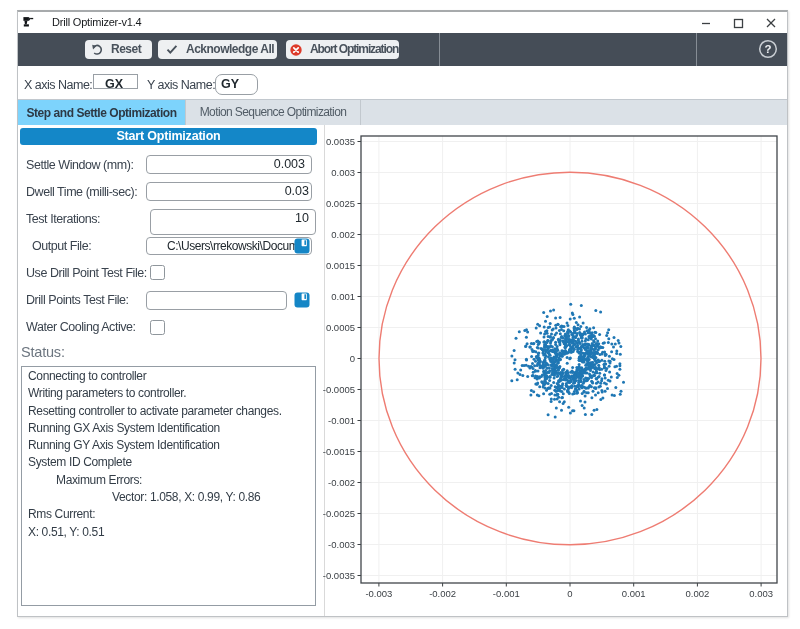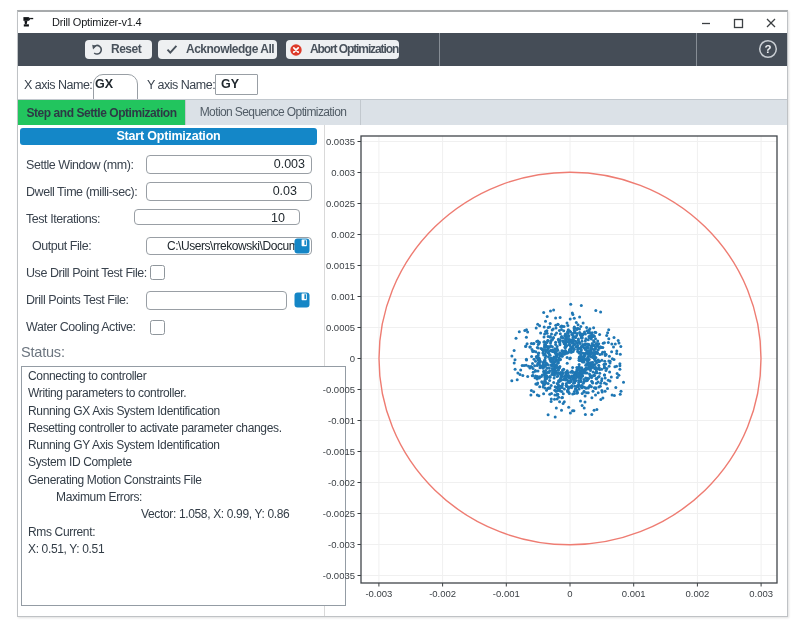--- a/index.html
+++ b/index.html
@@ -9,21 +9,21 @@
 #toolbar { left:18px; top:33px; width:769px; height:33px; background:#454d57; }
 .tbtn { position:absolute; top:40px; height:19px; background:#eef0f2; border-radius:4px;
   color:#49525c; font-size:12px; font-weight:bold; letter-spacing:-0.5px; line-height:19px; text-align:left; white-space:nowrap; }
 .sep { position:absolute; top:33px; width:1px; height:33px; background:#868d95; }
 .lbl { position:absolute; font-size:12.5px; color:#3a434e; letter-spacing:-0.45px; }
 .inp { position:absolute; background:#fff; border:1.3px solid #999fa5; border-radius:4px;
   font-size:12.5px; color:#20282e; }
 .cb  { position:absolute; width:15px; height:15px; background:#fff; border:1.4px solid #8f969c; border-radius:2.5px; }
 #tabs { left:18px; top:99px; width:769px; height:26px; background:#dbe1e7; border-top:1px solid #c2c8ce; }
 .tab { position:absolute; top:99px; height:26px; line-height:26px; text-align:center; font-size:12px; }
-#stat { left:21px; top:366px; width:325px; height:240px; border:1px solid #949ca4; background:#fff;
+#stat { left:21px; top:366px; width:295px; height:240px; border:1px solid #949ca4; background:#fff;
   font-size:12px; color:#333d47; line-height:17.3px; padding:1px 12px 0 6px; letter-spacing:-0.35px; }
 svg text { font-family:"Liberation Sans",sans-serif; }
 </style></head><body>
 <div class="abs" id="win"></div>
 
 <svg class="abs" style="left:23px;top:16px" width="11" height="11" viewBox="0 0 11 11">
  <g fill="#111417">
   <path d="M0.4 1.1 H5.9 V4.8 H0.4 Z"></path>
   <path d="M5.7 1.7 H6.9 V4.2 H5.7 Z"></path>
   <rect x="7.1" y="1.9" width="3.1" height="1.3"></rect>
@@ -57,39 +57,39 @@
  <path stroke="#fff" stroke-width="1.7" stroke-linecap="round" d="M3.8 3.8 L8.2 8.2 M8.2 3.8 L3.8 8.2"></path>
 </svg>
 <div class="sep" style="left:439px"></div>
 <div class="sep" style="left:696px"></div>
 <svg class="abs" style="left:758px;top:39px" width="20" height="20" viewBox="0 0 20 20">
  <circle cx="10" cy="10" r="8.3" fill="none" stroke="#c9ced3" stroke-width="1.5"></circle>
  <text x="10" y="14.2" text-anchor="middle" font-size="11.5" font-weight="bold" fill="#eef0f2">?</text>
 </svg>
 
 <div class="lbl" style="left:24px;top:78px;font-size:12.5px;letter-spacing:-0.5px">X axis Name:</div>
-<div class="inp" style="left:93px;top:74px;width:45px;height:36px;border-radius:10px;border-width:1.4px;font-weight:bold;line-height:18.5px;padding-left:1px">GX</div>
+<div class="inp" style="left:93px;top:74px;width:45px;height:15px;border-radius:0;border-width:1.4px;font-weight:bold;line-height:18.5px;padding-left:11px">GX</div>
 <div class="lbl" style="left:147px;top:78px;font-size:12.5px;letter-spacing:-0.5px">Y axis Name:</div>
-<div class="inp" style="left:215px;top:74px;width:43px;height:21px;border-radius:1px;border-width:1.4px;font-weight:bold;line-height:18.5px;padding-left:5px">GY</div>
+<div class="inp" style="left:215px;top:74px;width:43px;height:21px;border-radius:7px;border-width:1.4px;font-weight:bold;line-height:18.5px;padding-left:5px">GY</div>
 
 <div class="abs" id="tabs"></div>
-<div class="tab" style="left:18px;width:168px;background:#22c55e;border-top:1px solid #c2c8ce;border-right:1px solid #c2c8ce;font-weight:bold;color:#2d3945;letter-spacing:-0.45px">Step and Settle Optimization</div>
+<div class="tab" style="left:18px;width:168px;background:#7dd3fc;border-top:1px solid #c2c8ce;border-right:1px solid #c2c8ce;font-weight:bold;color:#2d3945;letter-spacing:-0.45px">Step and Settle Optimization</div>
 <div class="tab" style="left:186px;width:175px;border-right:1px solid #c2c8ce;color:#515c66;letter-spacing:-0.6px">Motion Sequence Optimization</div>
 
 <div class="abs" style="left:324px;top:125px;width:1px;height:491px;background:#d9d9d9"></div>
 
 <div class="abs" style="left:20px;top:128px;width:297px;height:17px;background:#1487c8;border-radius:3px;
  color:#fff;font-weight:bold;font-size:12.5px;line-height:17px;text-align:center;letter-spacing:-0.2px">Start Optimization</div>
 
 <div class="lbl" style="left:26px;top:158px">Settle Window (mm):</div>
 <div class="inp" style="left:146px;top:155px;width:166px;height:18.5px;line-height:16px;text-align:right;padding-right:6px">0.003</div>
 <div class="lbl" style="left:26px;top:185px">Dwell Time (milli-sec):</div>
-<div class="inp" style="left:146px;top:182px;width:166px;height:18.5px;line-height:16px;text-align:right;padding-right:14px">0.03</div>
+<div class="inp" style="left:146px;top:182px;width:166px;height:18.5px;line-height:16px;text-align:right;padding-right:2px">0.03</div>
 <div class="lbl" style="left:26px;top:212px">Test Iterations:</div>
-<div class="inp" style="left:134px;top:209px;width:166px;height:16px;line-height:16px;text-align:right;padding-right:14px">10</div>
+<div class="inp" style="left:150px;top:209px;width:166px;height:26px;line-height:16px;text-align:right;padding-right:6px">10</div>
 <div class="lbl" style="left:32px;top:239px">Output File:</div>
 <div class="inp" style="left:146px;top:236.5px;width:166px;height:18.5px;line-height:16px;padding-left:20px;white-space:nowrap;overflow:hidden;font-size:12px;letter-spacing:-0.45px">C:\Users\rrekowski\Docume</div>
 <div class="lbl" style="left:26px;top:266px">Use Drill Point Test File:</div>
 <div class="cb" style="left:150px;top:265px"></div>
 <div class="lbl" style="left:26px;top:293px">Drill Points Test File:</div>
 <div class="inp" style="left:146px;top:291px;width:141px;height:18.5px"></div>
 <div class="lbl" style="left:26px;top:320px">Water Cooling Active:</div>
 <div class="cb" style="left:150px;top:319.5px"></div>
 <svg class="abs" style="left:294px;top:238px" width="16" height="16" viewBox="0 0 16 16">
  <rect x="0.5" y="0.5" width="15" height="15" rx="3" fill="#1586c6"></rect>
@@ -99,27 +99,26 @@
 <svg class="abs" style="left:294px;top:292px" width="16" height="16" viewBox="0 0 16 16">
  <rect x="0.5" y="0.5" width="15" height="15" rx="3" fill="#1586c6"></rect>
  <rect x="7.6" y="1.4" width="5.2" height="6.8" rx="0.6" fill="#fff"></rect>
  <rect x="10.4" y="2.3" width="1.6" height="4.6" fill="#1586c6"></rect>
 </svg>
 
 <div class="abs" style="left:21px;top:344px;font-size:14.5px;color:#6c757f;letter-spacing:-0.2px">Status:</div>
 <div class="abs" id="stat">
  <div>Connecting to controller</div>
  <div>Writing parameters to controller.</div>
+ <div>Resetting controller to activate parameter changes.</div>
  <div>Running GX Axis System Identification</div>
- <div>Resetting controller to activate parameter changes.</div>
  <div>Running GY Axis System Identification</div>
  <div>System ID Complete</div>
- <div>Generating Motion Constraints File</div>
  <div style="margin-left:28px">Maximum Errors:</div>
- <div style="margin-left:113px">Vector: 1.058, X: 0.99, Y: 0.86</div>
+ <div style="margin-left:84px">Vector: 1.058, X: 0.99, Y: 0.86</div>
  <div style="">Rms Current:</div>
  <div style="">X: 0.51, Y: 0.51</div>
 </div>
 
 <svg class="abs" style="left:330px;top:125px;overflow:visible" width="460" height="492" viewBox="0 0 460 492">
  <g stroke="#f0f0f0" stroke-width="1">
       <line x1="48.9" y1="11.0" x2="48.9" y2="458.0"></line>
       <line x1="112.6" y1="11.0" x2="112.6" y2="458.0"></line>
       <line x1="176.3" y1="11.0" x2="176.3" y2="458.0"></line>
       <line x1="240.0" y1="11.0" x2="240.0" y2="458.0"></line>

